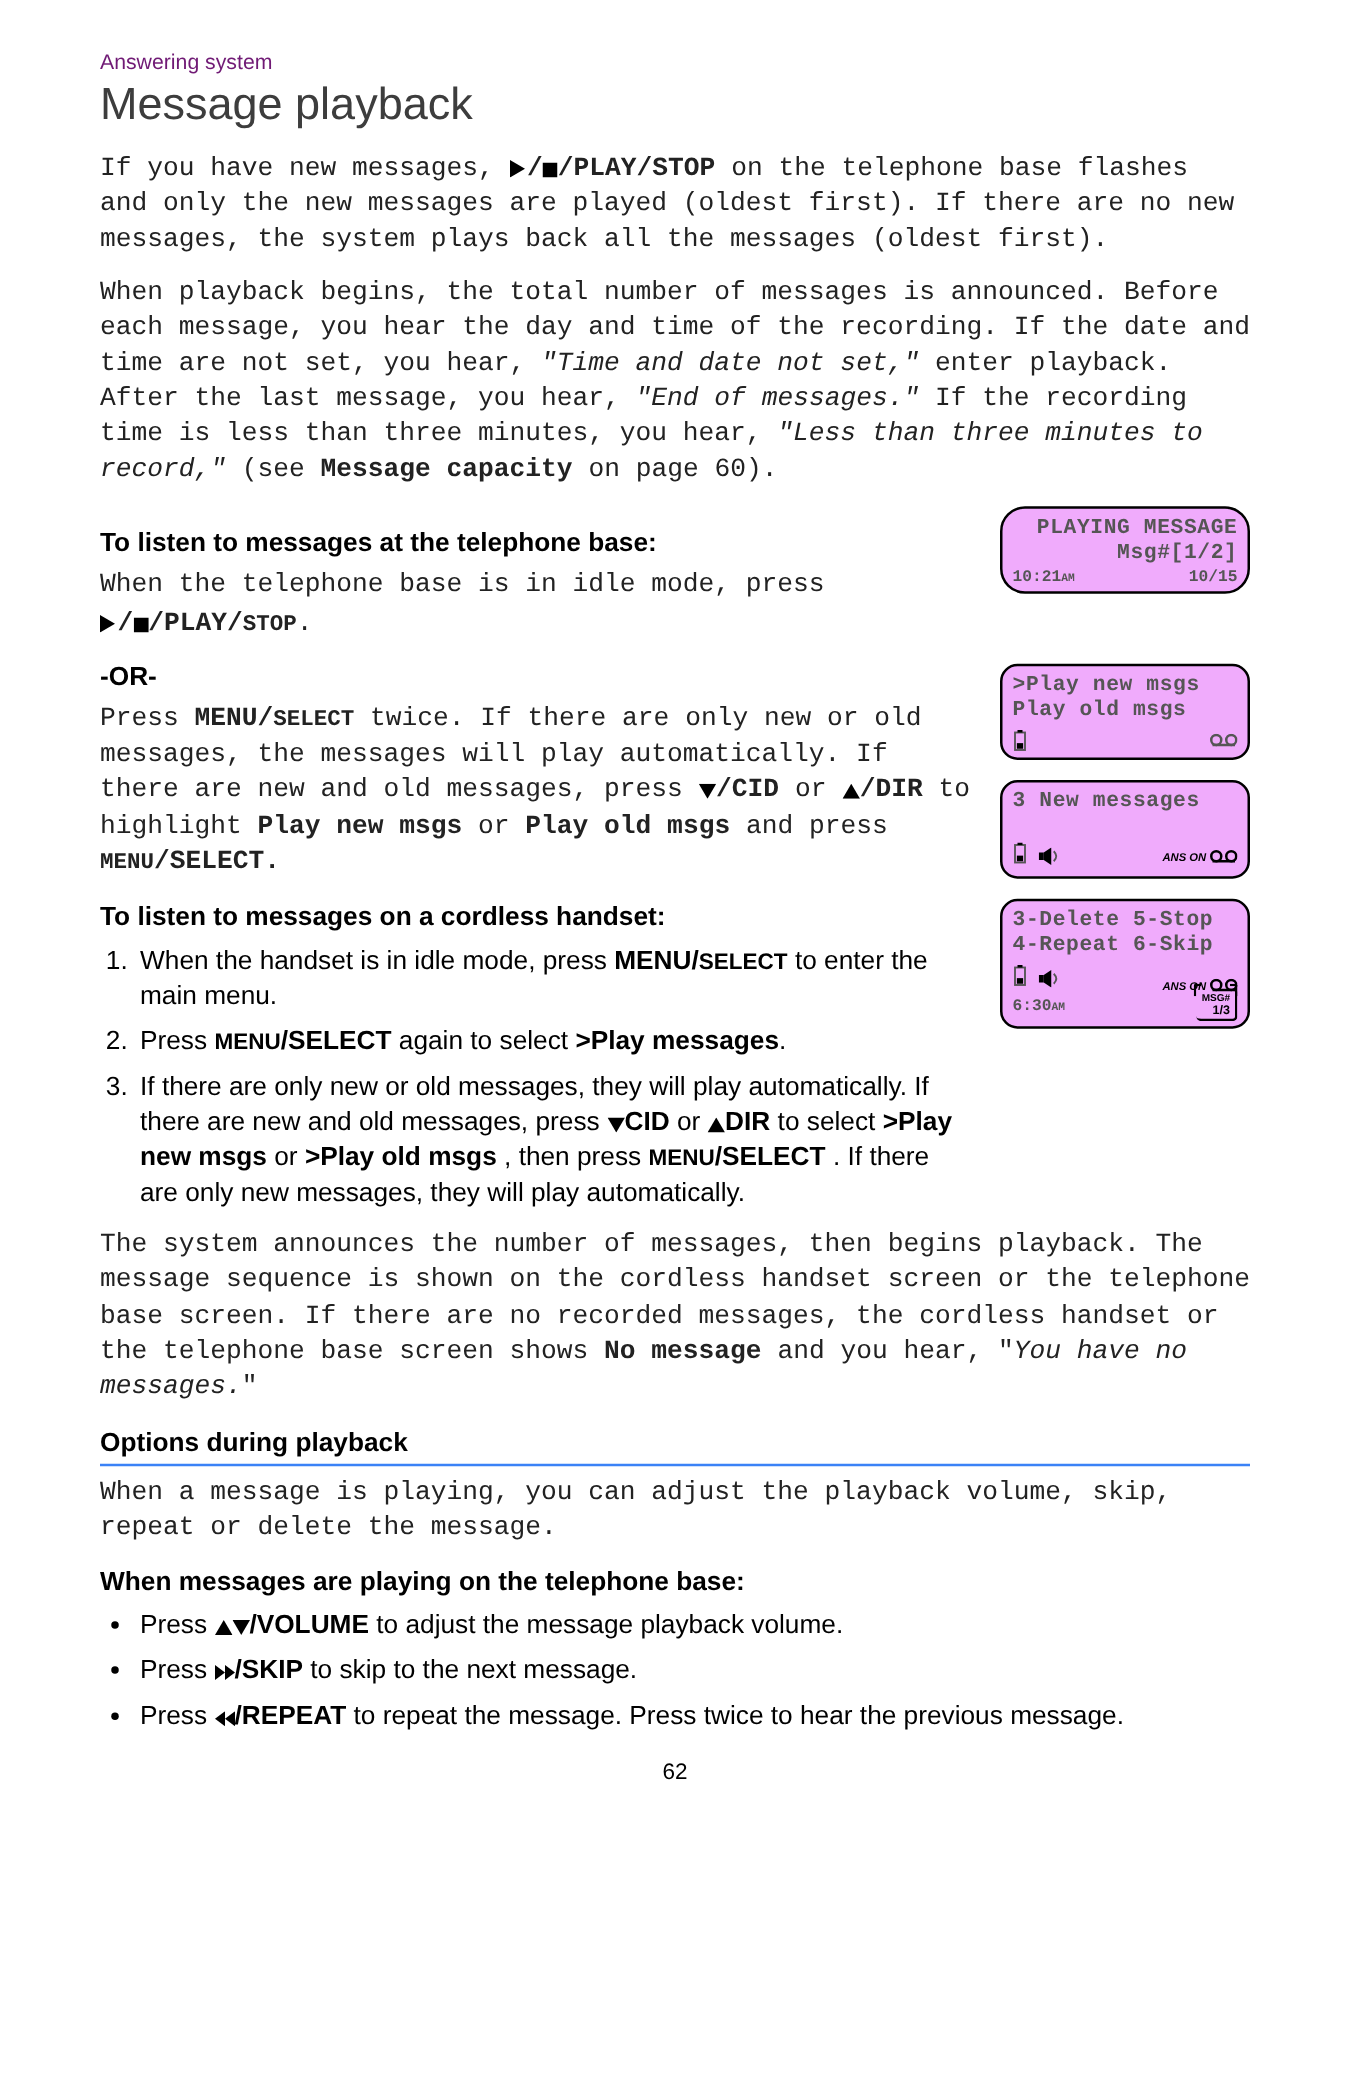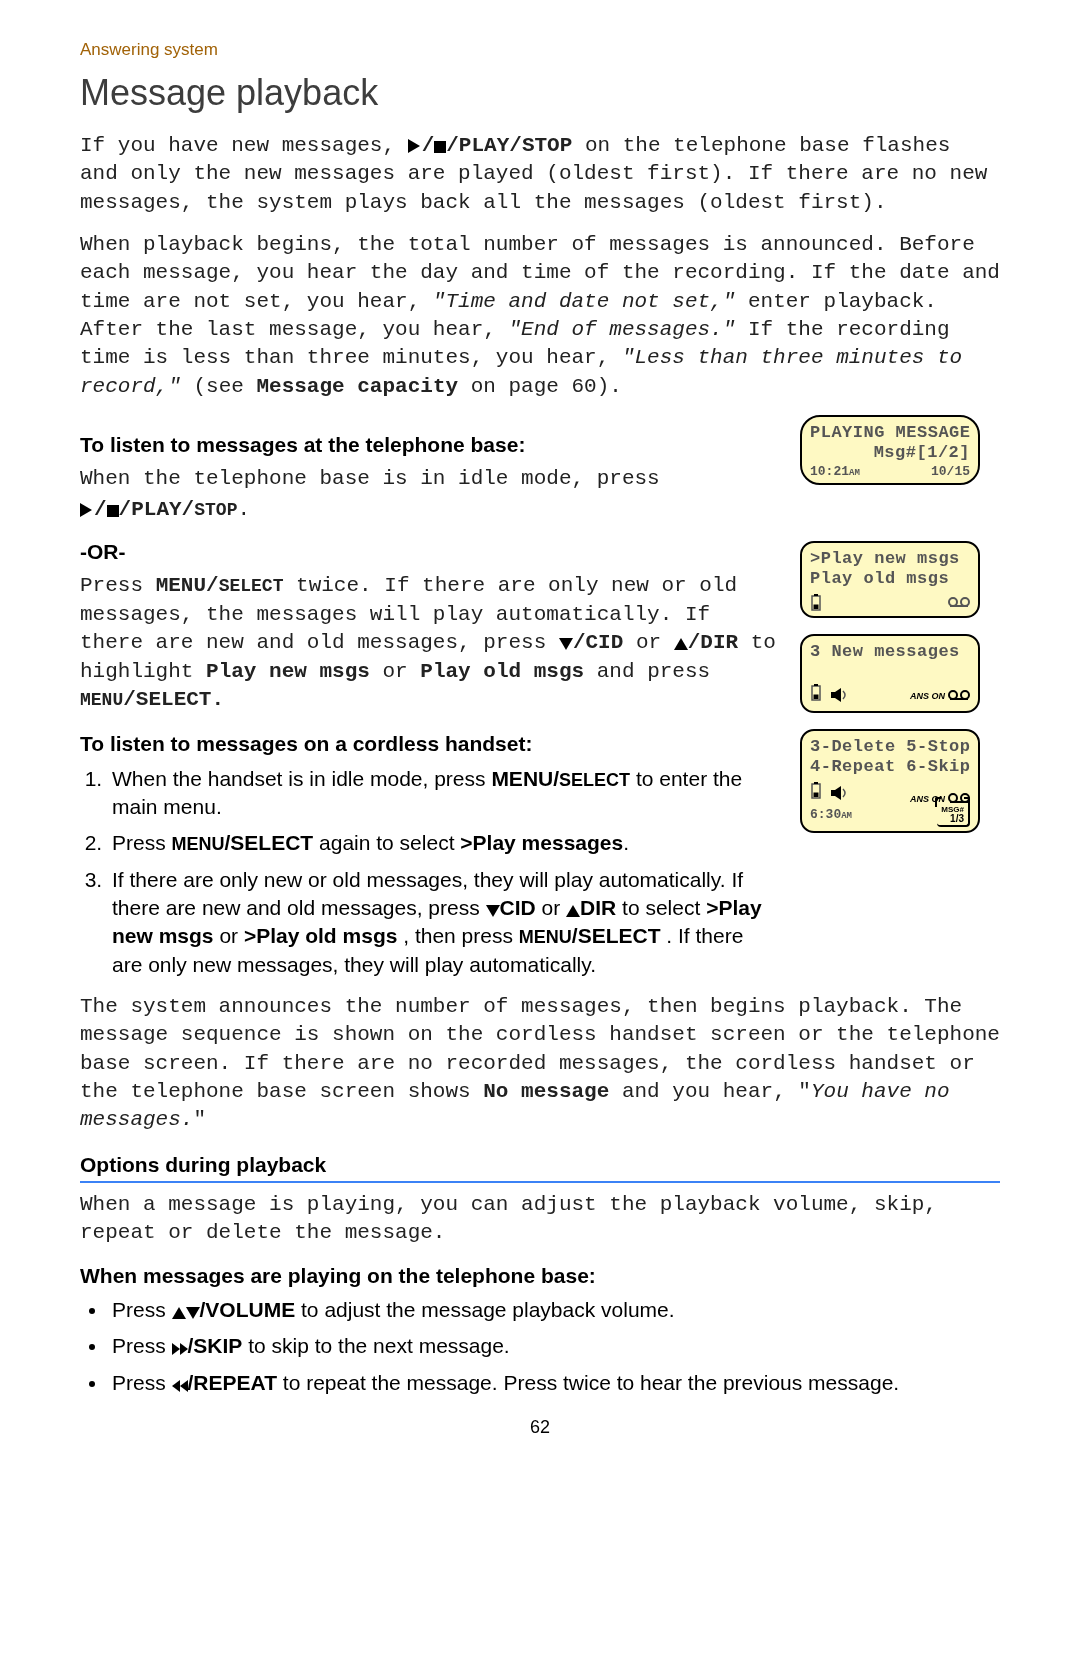--- a/index.html
+++ b/index.html
@@ -10,22 +10,22 @@
     color: #000;
   }
   .page {
     width: 1000px;
     margin: 0 auto;
     padding: 40px 40px 40px 40px;
     box-sizing: border-box;
   }
   .breadcrumb {
     font-size: 17px;
-    color: #a16207;
-    margin-bottom: 12px;
+    color: #701a75;
+    margin-bottom: 2px;
   }
   h1.title {
     font-size: 36px;
     font-weight: 400;
     margin: 0 0 18px 0;
     color: #3d3d3d;
   }
   p.body {
     font-size: 21px;
     line-height: 1.35;
@@ -67,26 +67,26 @@
   .page-num {
     text-align: center;
     font-size: 18px;
     margin-top: 20px;
   }
   
   .lcd {
     border: 2px solid #000;
     border-radius: 14px;
     padding: 6px 8px 4px 8px;
-    width: 180px;
+    width: 200px;
     box-sizing: border-box;
     font-family: "Courier New", monospace;
     font-weight: 600;
     color: #555;
-    background: #fef9c3;
+    background: #f0abfc;
   }
   .lcd .lcd-line {
     font-size: 17px;
     line-height: 1.2;
     letter-spacing: 0.5px;
     text-align: right;
     white-space: nowrap;
   }
   .lcd .lcd-left { text-align: left; }
   .lcd .lcd-split { display: flex; justify-content: space-between; align-items: center; font-size: 15px; }

